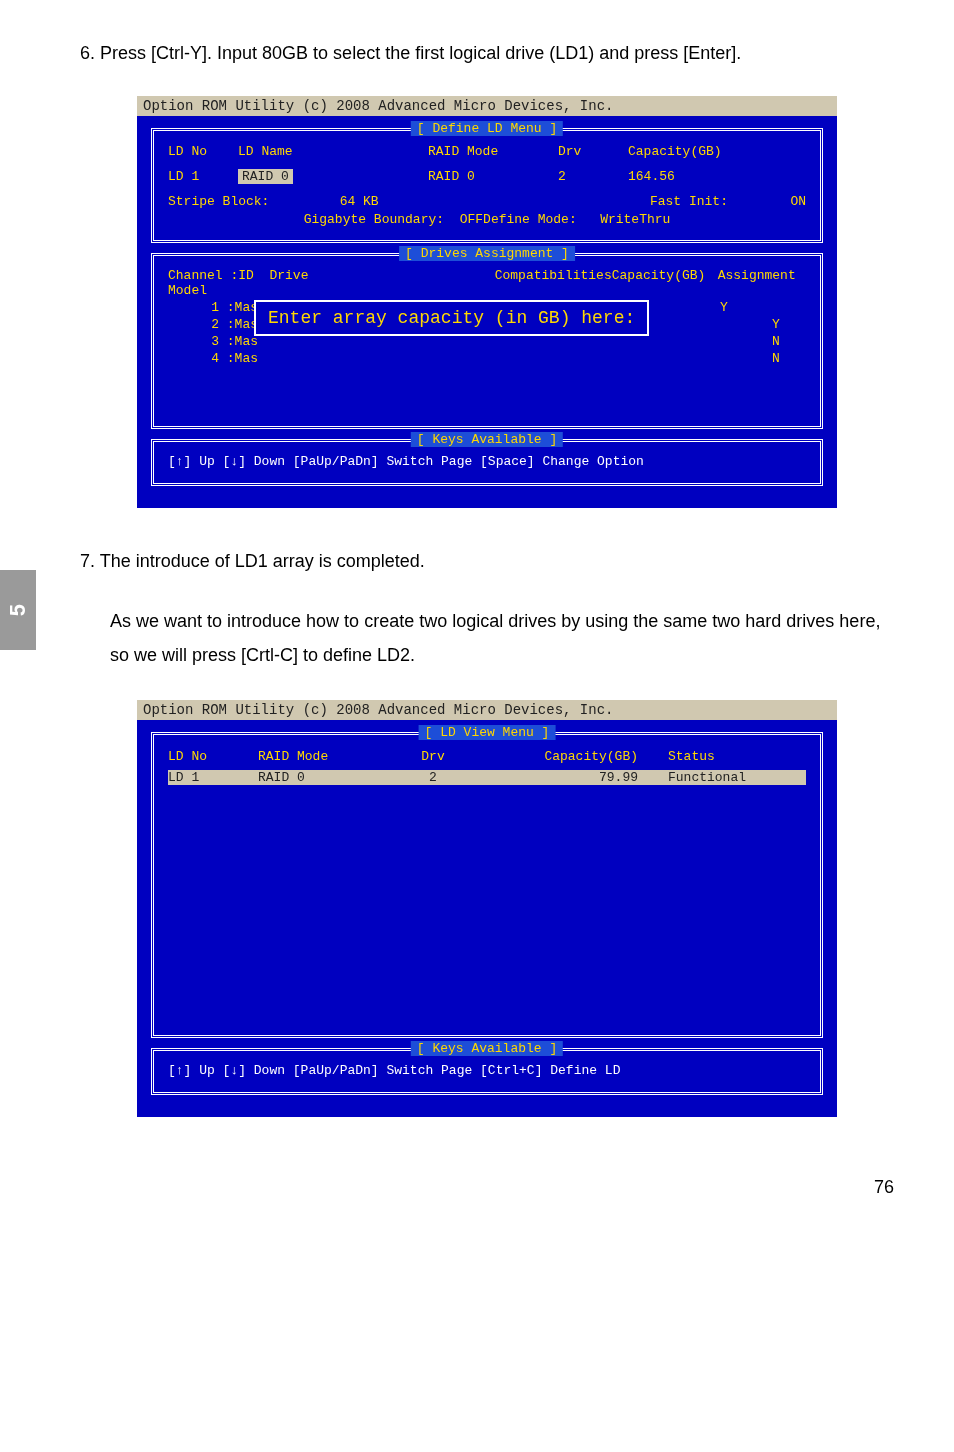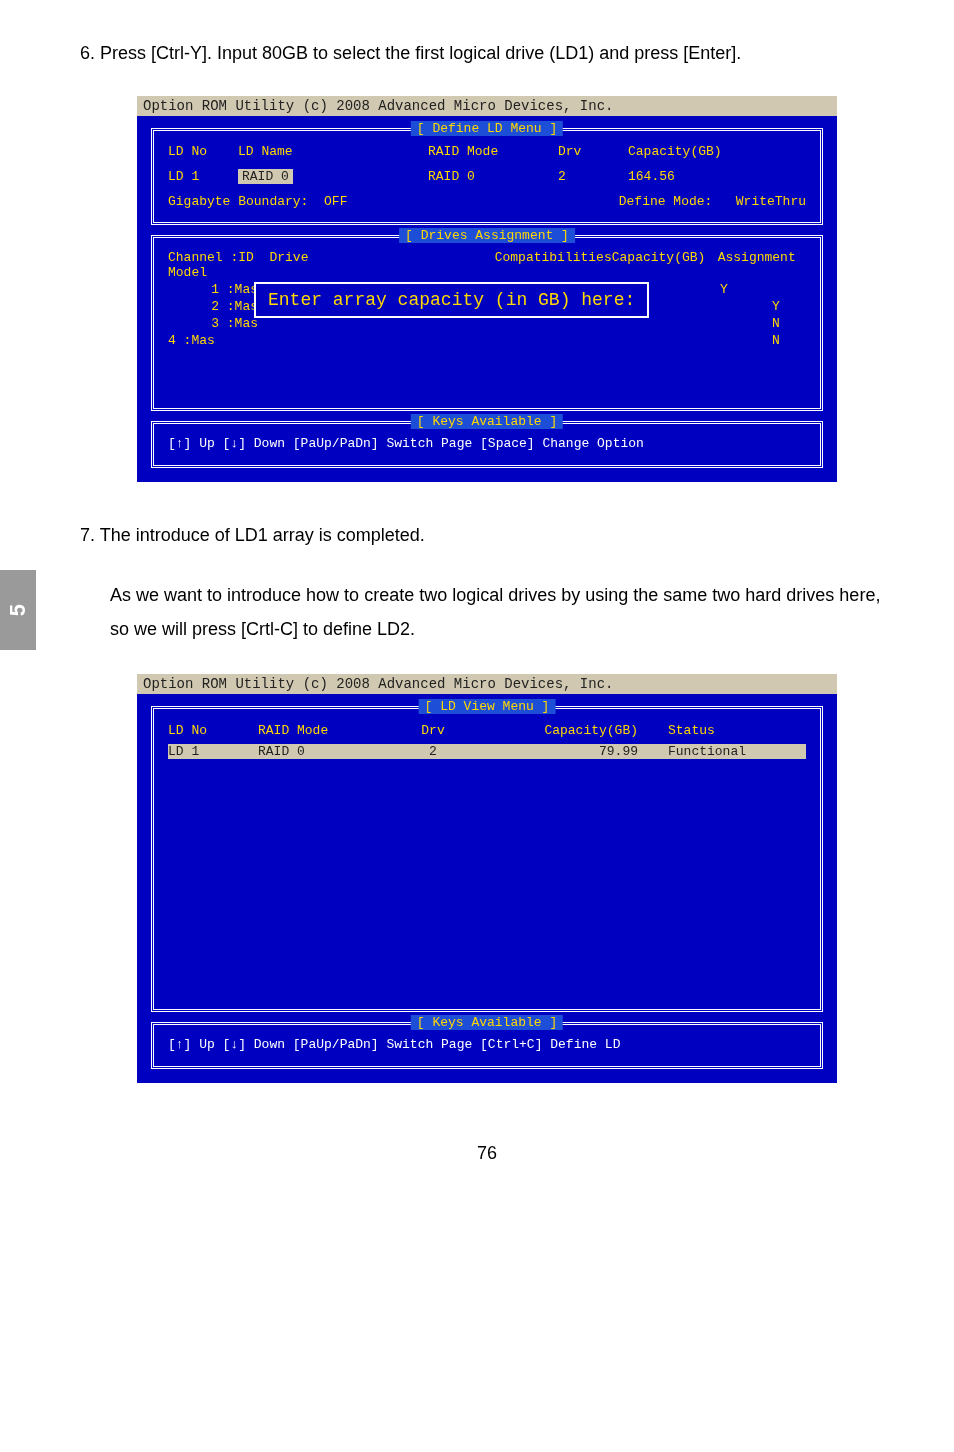--- a/index.html
+++ b/index.html
@@ -5,21 +5,21 @@
 body{margin:0;background:#fff;font-family:Arial,Helvetica,sans-serif;font-size:18px;color:#000;width:954px}
 .page{padding:40px 60px 40px 80px;position:relative}
 .side-tab{position:absolute;left:0;top:570px;width:36px;height:80px;background:#9a9a9a;color:#fff;display:flex;align-items:center;justify-content:center;font-size:22px;font-weight:bold}
 .side-tab span{transform:rotate(-90deg)}
 .step{margin:0 0 28px 0;line-height:1.55}
 .step-body{margin-left:30px;line-height:1.9}
 .bios{width:700px;margin:10px auto 40px auto;font-family:"Courier New",monospace;font-size:14px}
 .bios-title{background:#d0c8b0;color:#222;padding:2px 6px;font-size:14px}
 .bios-outer{background:#0000c0;padding:12px 14px 14px 14px}
 .panel{border:3px double #fff;padding:10px 14px;position:relative;margin-bottom:10px}
-.panel.nomargin{margin-bottom:0}
+.panel.nomargin{margin-bottom:8px}
 .panel-title{position:absolute;top:-10px;left:50%;transform:translateX(-50%);background:#1d4ed8;color:#ffd800;padding:0 6px;font-size:13px;white-space:nowrap}
 .row{display:flex;color:#ffd800;margin:3px 0;font-size:13px}
 .c-ldno{width:70px}
 .c-ldname{width:190px}
 .c-mode{width:130px}
 .c-drv{width:70px}
 .c-cap{width:120px}
 .hl{background:#d0c8b0;color:#222;padding:0 4px}
 .rowsm{display:flex;color:#ffd800;margin:2px 0;font-size:13px}
 .cd-ch{width:170px}
@@ -33,21 +33,21 @@
 
 .hdr2{color:#ffd800;font-size:13px}
 .listrow{display:flex;font-size:13px}
 .listrow .c1{width:90px}
 .listrow .c2{width:140px}
 .listrow .c3{width:70px;text-align:center}
 .listrow .c4{width:170px;text-align:right;padding-right:30px}
 .listrow .c5{width:120px}
 .sel-row{background:#d0c8b0;color:#222}
 .spacer{height:240px}
-.footer{text-align:center;font-size:18px;margin-top:60px}
+.footer{text-align:right;font-size:18px;margin-top:60px}
 </style>
 </head>
 <body>
 
 <div class="page">
   <div class="side-tab">
       <span>5</span>
     </div>
 
   <p class="step">
@@ -69,20 +69,30 @@
           <div class="c-cap">Capacity(GB)</div>
         </div>
         <div class="row" style="margin:10px 0">
           <div class="c-ldno">LD   1</div>
           <div class="c-ldname"><span class="hl">RAID 0</span></div>
           <div class="c-mode">RAID 0</div>
           <div class="c-drv">2</div>
           <div class="c-cap">164.56</div>
         </div>
         <div class="row" style="display:flex;justify-content:space-between">
+          <div>
+            <span>Stripe Block:</span>&nbsp;&nbsp;&nbsp;&nbsp;&nbsp;&nbsp;&nbsp;&nbsp;
+            <span>64   KB</span>
+          </div>
+          <div>
+            <span>Fast Init:</span>&nbsp;&nbsp;&nbsp;&nbsp;&nbsp;&nbsp;&nbsp;
+            <span>ON</span>
+          </div>
+        </div>
+        <div class="row" style="display:flex;justify-content:center">
           <div>
             <span>Gigabyte Boundary:</span>&nbsp;
             <span>OFF</span>
           </div>
           <div>
             <span>Define Mode:</span>&nbsp;&nbsp;
             <span>WriteThru</span>
           </div>
         </div>
       </div>
@@ -107,21 +117,21 @@
           <div style="width:90px;text-align:right">2 :Mas</div>
           <div style="flex:1"></div>
           <div style="width:60px;text-align:center">Y</div>
         </div>
         <div class="rowsm">
           <div style="width:90px;text-align:right">3 :Mas</div>
           <div style="flex:1"></div>
           <div style="width:60px;text-align:center">N</div>
         </div>
         <div class="rowsm">
-          <div style="width:90px;text-align:left">4 :Mas</div>
+          <div style="width:90px;text-align:right">4 :Mas</div>
           <div style="flex:1"></div>
           <div style="width:60px;text-align:center">N</div>
         </div>
         <div class="cap-dialog">Enter array capacity (in GB) here:</div>
       </div>
 
       <div class="panel nomargin">
         <div class="panel-title">[ Keys Available ]</div>
         <div class="keys-row">[↑] Up     [↓] Down     [PaUp/PaDn] Switch Page     [Space] Change Option</div>
       </div>

